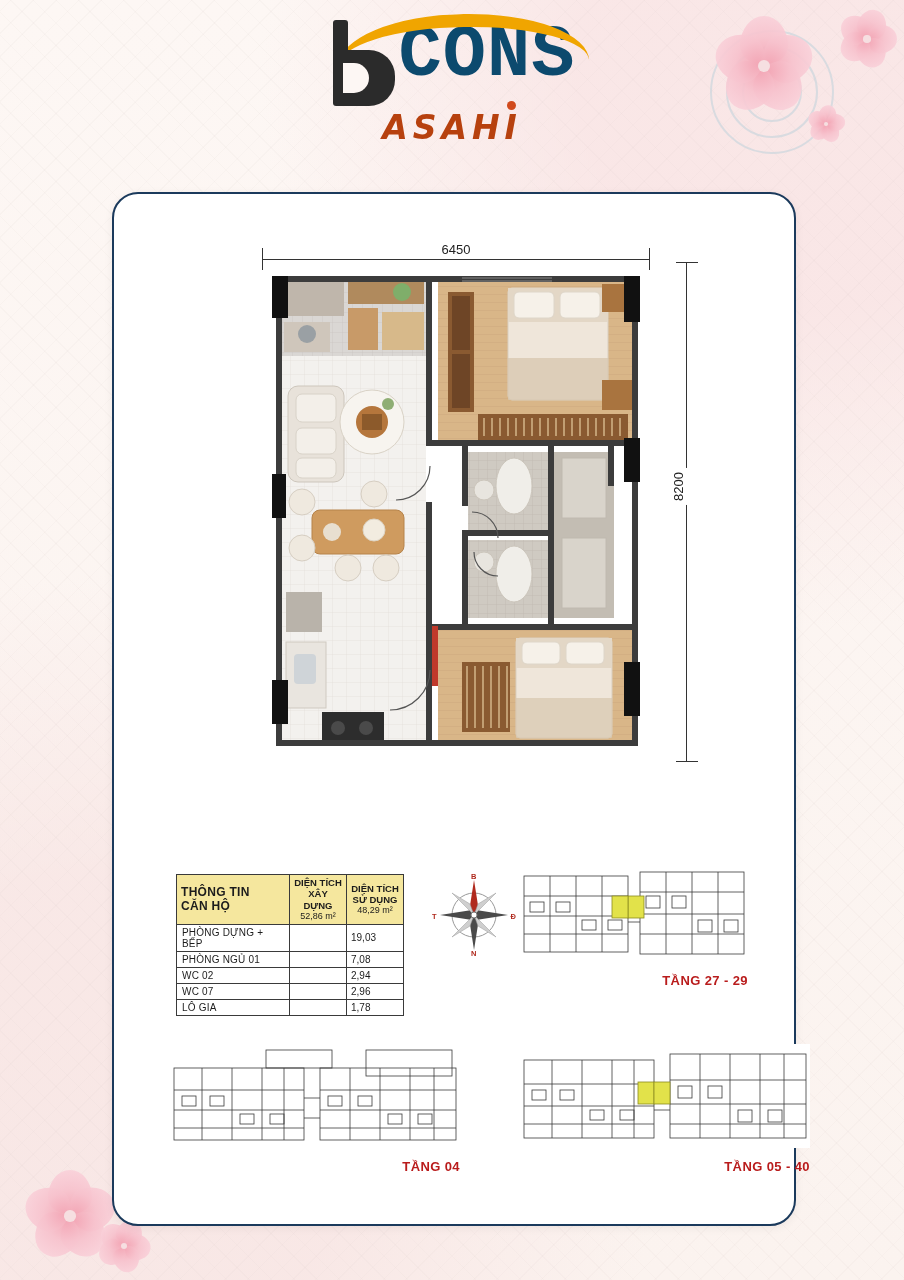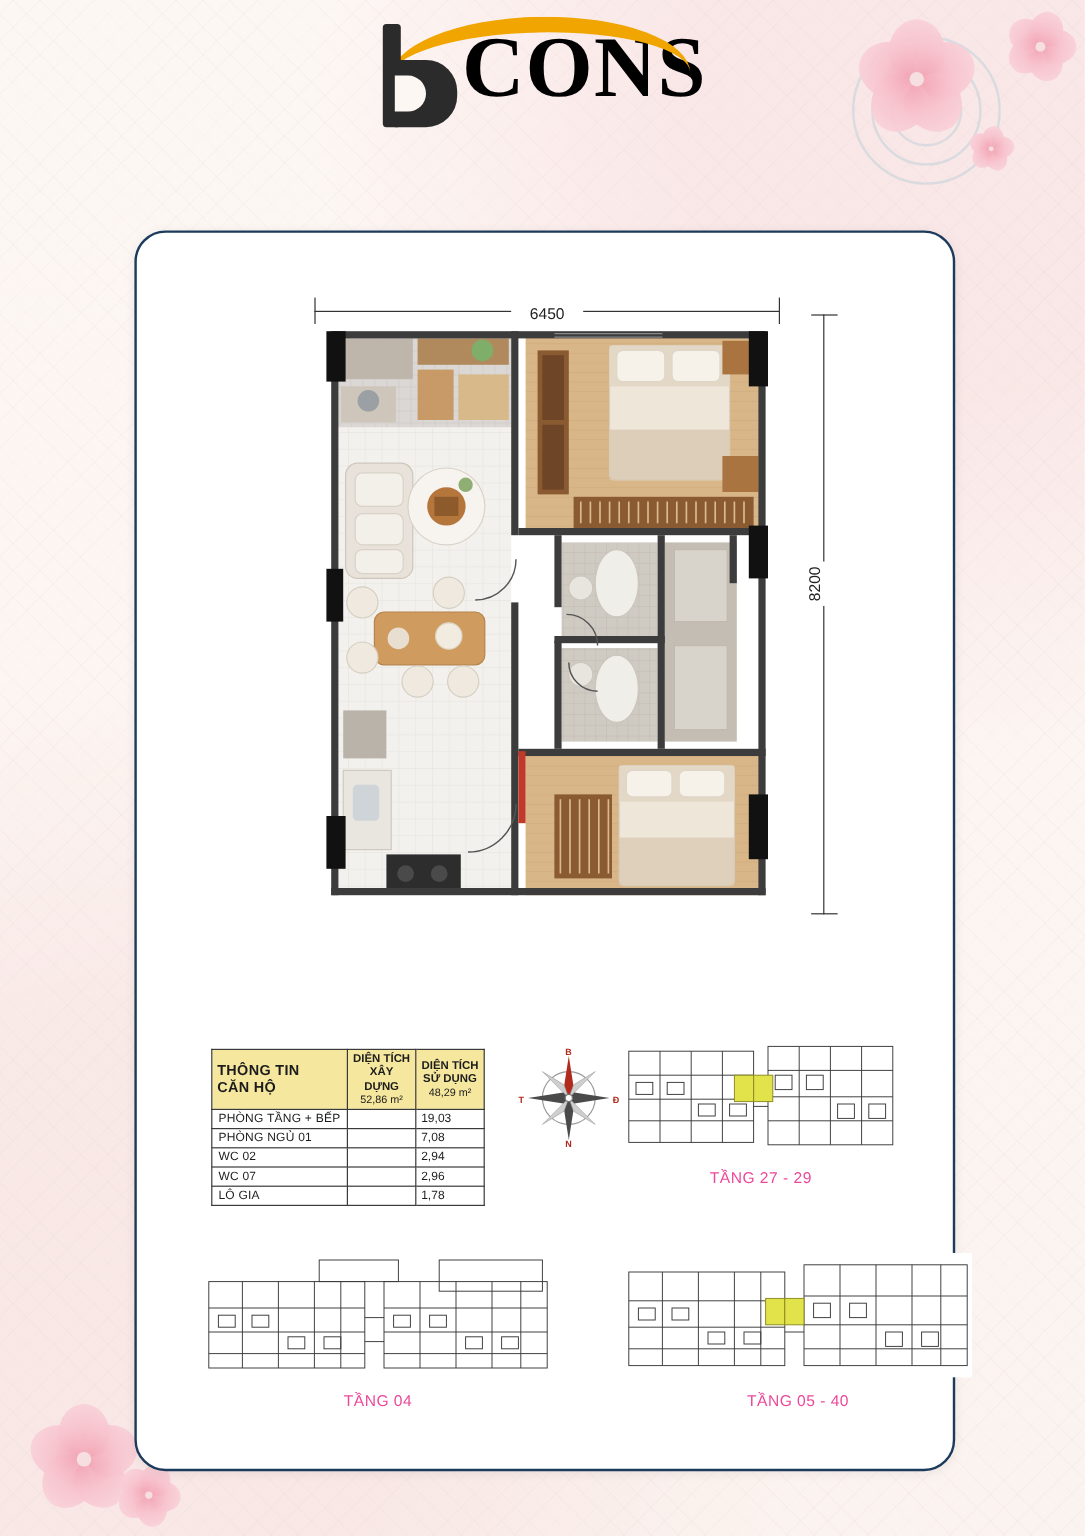--- a/index.html
+++ b/index.html
@@ -118,25 +118,25 @@
   .logo-swoosh {
     position: absolute;
     left: 10px; top: -6px;
     width: 250px; height: 46px;
     border-top: 13px solid #f0a500;
     border-radius: 60% 60% 0 0 / 100% 100% 0 0;
     transform: rotate(-1deg);
   }
   .logo-cons {
     display: inline-block;
-    font-family: Liberation Serif, serif;
+    font-family: Liberation Mono, monospace;
     font-weight: bold;
     font-size: 72px;
     letter-spacing: 1px;
-    color: #000000;
+    color: #0c4a6e;
     vertical-align: top;
   }
   .logo-sub {
     margin-top: 2px;
     font-family: "DejaVu Sans", sans-serif;
     font-weight: bold;
     font-style: italic;
     font-size: 33px;
     letter-spacing: 5px;
     color: #b7410e;
@@ -183,21 +183,21 @@
   .dim-top .tick.l { left: 0; }
   .dim-top .tick.r { right: 0; }
   .dim-top .label {
     position: absolute;
     left: 0; right: 0; top: 0;
     text-align: center;
     font-size: 13px;
     color: #222;
     background: #fff;
     width: 60px;
-    margin: 12px auto;
+    margin: 0 auto;
   }
 
   .dim-right {
     position: absolute;
     left: 556px; top: 68px;
     width: 22px; height: 500px;
   }
   .dim-right .line {
     position: absolute;
     top: 0; bottom: 0; left: 16px;
@@ -300,24 +300,24 @@
   .compass .n { left: 37px; top: -2px; }
   .compass .s { left: 37px; bottom: -2px; }
   .compass .e { right: -2px; top: 38px; }
   .compass .w { left: -2px; top: 38px; }
 
   
   .keyplan {
     position: absolute;
   }
   .keyplan .cap {
-    text-align: center;
+    text-align: right;
     font-size: 13px;
-    font-weight: normal;
-    color: #ec4899;
+    font-weight: bold;
+    color: #b91c1c;
     margin-top: 7px;
     letter-spacing: .4px;
   }
   .kp-a { left: 406px; top: 672px; width: 228px; }
   .kp-b { left: 56px;  top: 850px; width: 290px; }
   .kp-c { left: 406px; top: 850px; width: 290px; }
 </style>
 </head>
 <body>
 
@@ -366,20 +366,26 @@
   <div class="center"></div>
 </div>
 
 <div class="logo-wrap">
   <div class="logo-main">
     <div class="logo-swoosh"></div>
     <span class="logo-b">
       <span class="stem"></span><span class="bowl"></span>
     </span><span class="logo-cons">CONS</span>
   </div>
+  <div>
+    <div class="logo-sub">
+      <span>ASAHI</span>
+      <span class="dot"></span>
+    </div>
+  </div>
 </div>
 
 <div class="card">
 
   <div class="dim-top">
     <div class="line"></div>
     <div class="tick l"></div>
     <div class="tick r"></div>
     <div class="label">6450</div>
   </div>
@@ -551,21 +557,21 @@
         </th>
         <th>
           <span>DIỆN TÍCH</span><br>
           <span>SỬ DỤNG</span>
           <span class="sm">48,29 m²</span>
         </th>
       </tr>
     </thead>
     <tbody>
       <tr>
-        <td class="name">PHÒNG TẦNG + BẾP</td>
+        <td class="name">PHÒNG DỰNG + BẾP</td>
         <td class="v"></td>
         <td class="v">19,03</td>
       </tr>
       <tr>
         <td class="name">PHÒNG NGỦ 01</td>
         <td class="v"></td>
         <td class="v">7,08</td>
       </tr>
       <tr>
         <td class="name">WC 02</td>

